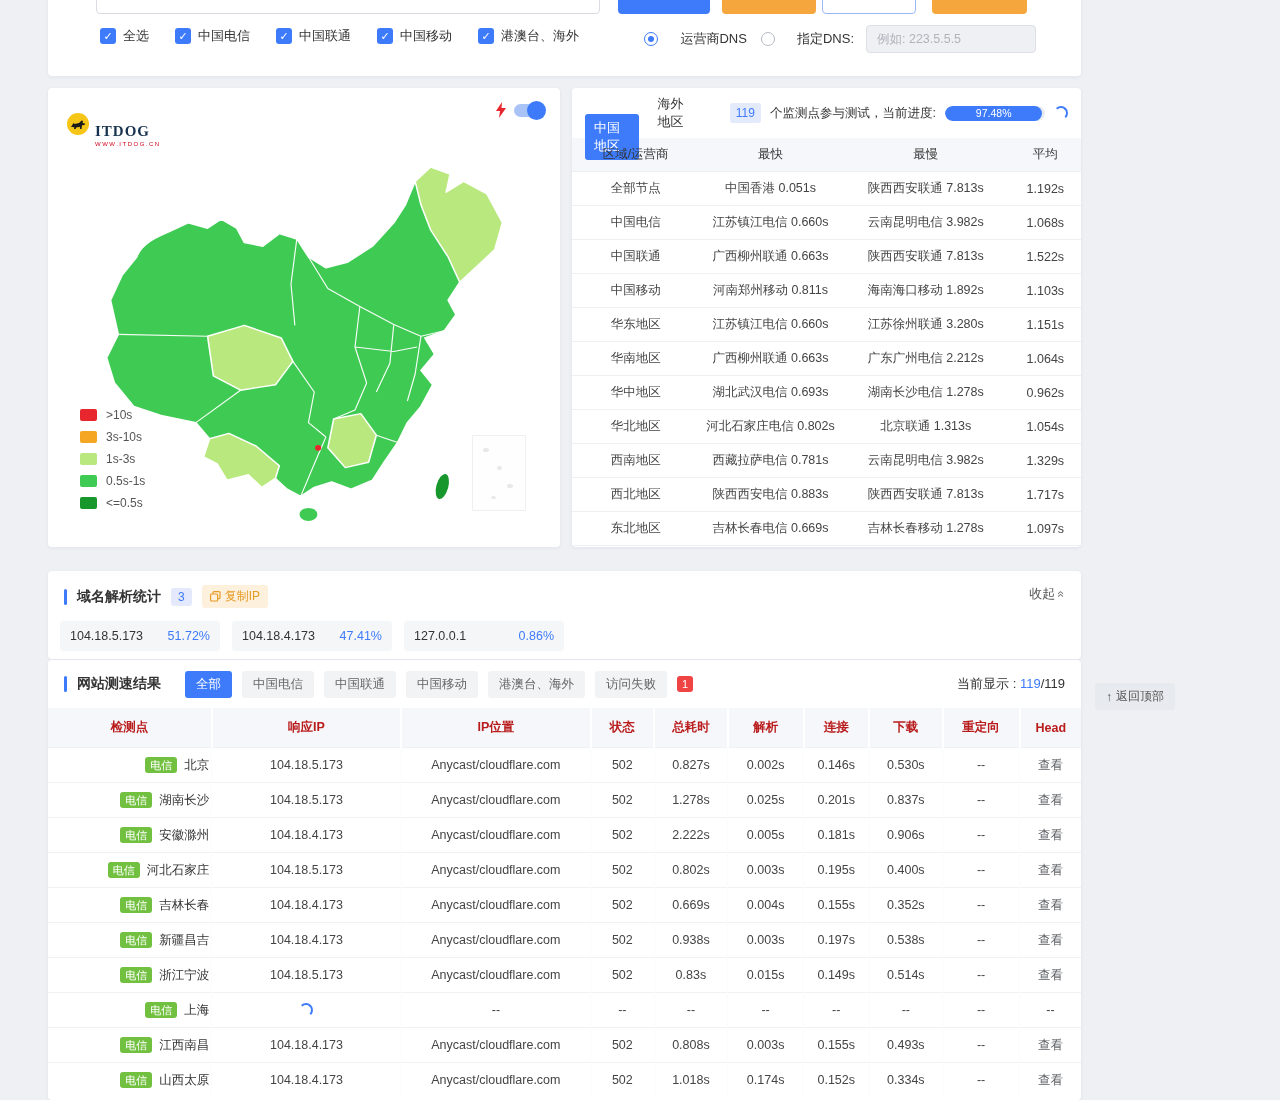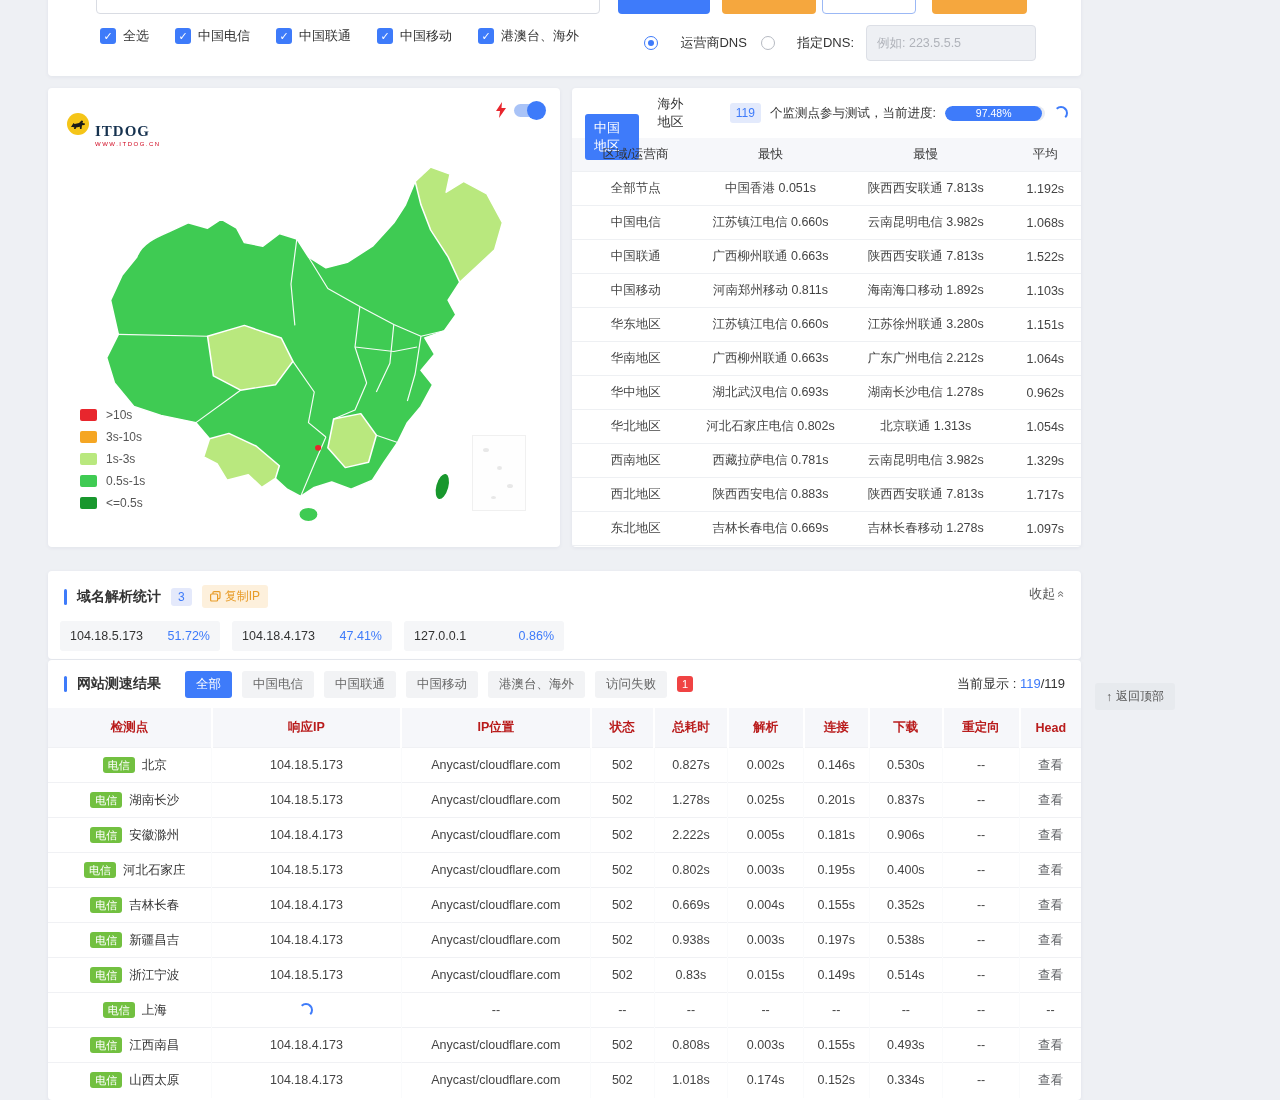--- a/index.html
+++ b/index.html
@@ -18,21 +18,21 @@
   .b4 { left:884px; width:95px; background:#f5a73e; }
   .check-row { position:absolute; left:52px; top:57px; display:flex; align-items:center; gap:26px; }
   .cb-item { display:flex; align-items:center; gap:7px; cursor:pointer; }
   .cb-box { width:16px; height:16px; border-radius:3px; background:#3e7bfa; color:#fff; font-size:11px; line-height:16px; text-align:center; }
   .cb-label { font-size:13px; color:#333; }
   .dns-row { position:absolute; right:45px; top:55px; display:flex; align-items:center; gap:12px; }
   .radio-item { display:flex; align-items:center; gap:22px; cursor:pointer; font-size:13px; color:#333; }
   .radio { width:14px; height:14px; border-radius:50%; border:1.5px solid #b6bac2; position:relative; background:#fff; }
   .radio.sel { border-color:#3e7bfa; }
   .radio.sel::after { content:''; position:absolute; left:3px; top:3px; width:6px; height:6px; border-radius:50%; background:#3e7bfa; }
-  .dns-input { width:170px; height:36px; background:#eef0f4; border:1px solid #dcdfe6; border-radius:4px; font-size:12.5px; padding:0 10px; color:#555; }
+  .dns-input { width:170px; height:28px; background:#eef0f4; border:1px solid #dcdfe6; border-radius:4px; font-size:12.5px; padding:0 10px; color:#555; }
   .dns-input::placeholder { color:#b0b3ba; }
 
   
   .map-card { left:48px; top:88px; width:512px; height:459px; overflow:hidden; }
   .logo { position:absolute; left:18px; top:12px; display:flex; align-items:center; gap:5px; z-index:3; }
   .logo-text { line-height:1;margin-top:24px; }
   .logo-title { font-family:"Liberation Serif","DejaVu Serif",serif; font-weight:bold; font-size:15px; color:#16324f; letter-spacing:1px; }
   .logo-sub { font-size:6px; color:#d0021b; letter-spacing:1.5px; margin-top:2px; }
   .map-tools { position:absolute; right:16px; top:14px; display:flex; align-items:center; gap:8px; z-index:3; }
   .toggle { width:30px; height:13px; border-radius:7px; background:#a9c3f7; position:relative; cursor:pointer; }
@@ -84,21 +84,21 @@
   .filters { display:flex; align-items:center; gap:10px; margin-left:14px; }
   .filter { font-size:12.5px; color:#666; background:#f2f3f5; border-radius:3px; padding:5px 11px; cursor:pointer; display:flex; align-items:center; gap:6px; }
   .filter.active { background:#3e7bfa; color:#fff; }
   .fbadge { background:#f04343; color:#fff; font-size:11px; min-width:16px; height:16px; border-radius:3px; text-align:center; line-height:16px; display:inline-block; }
   .res-count { margin-left:auto; font-size:13px; color:#333; }
   .res-count b { color:#3e7bfa; font-weight:400; }
   .res-table th { background:#f6f7fa; font-size:12.5px; font-weight:700; color:#b91c1c; padding:11px 2px; border-right:2px solid #fff; }
   .res-table th:last-child { border-right:none; }
   .res-table td { font-size:12.5px; color:#444; text-align:center; padding:0 2px; height:35px; border-top:1px solid #f0f1f4; border-right:1px solid #fafbfc; }
   .res-table td:last-child { border-right:none; }
-  .res-table td.cell-node { text-align:center; padding-left:12px; }
+  .res-table td.cell-node { text-align:right; padding-left:12px; }
   .isp-badge { background:#72c040; color:#fff; font-size:11px; padding:2px 5px; border-radius:3px; margin-right:7px; }
   .node-name { font-size:12.5px; color:#333; }
   .st-red { color:#f04343; }
   .t-green { color:#45c32a; }
   .t-olive { color:#b0ab25; }
   .t-gold  { color:#c7a21f; }
   .muted { color:#999; }
   .view-link { color:#606266; cursor:pointer; }
   .cell-spin { display:flex; justify-content:center; }
 

